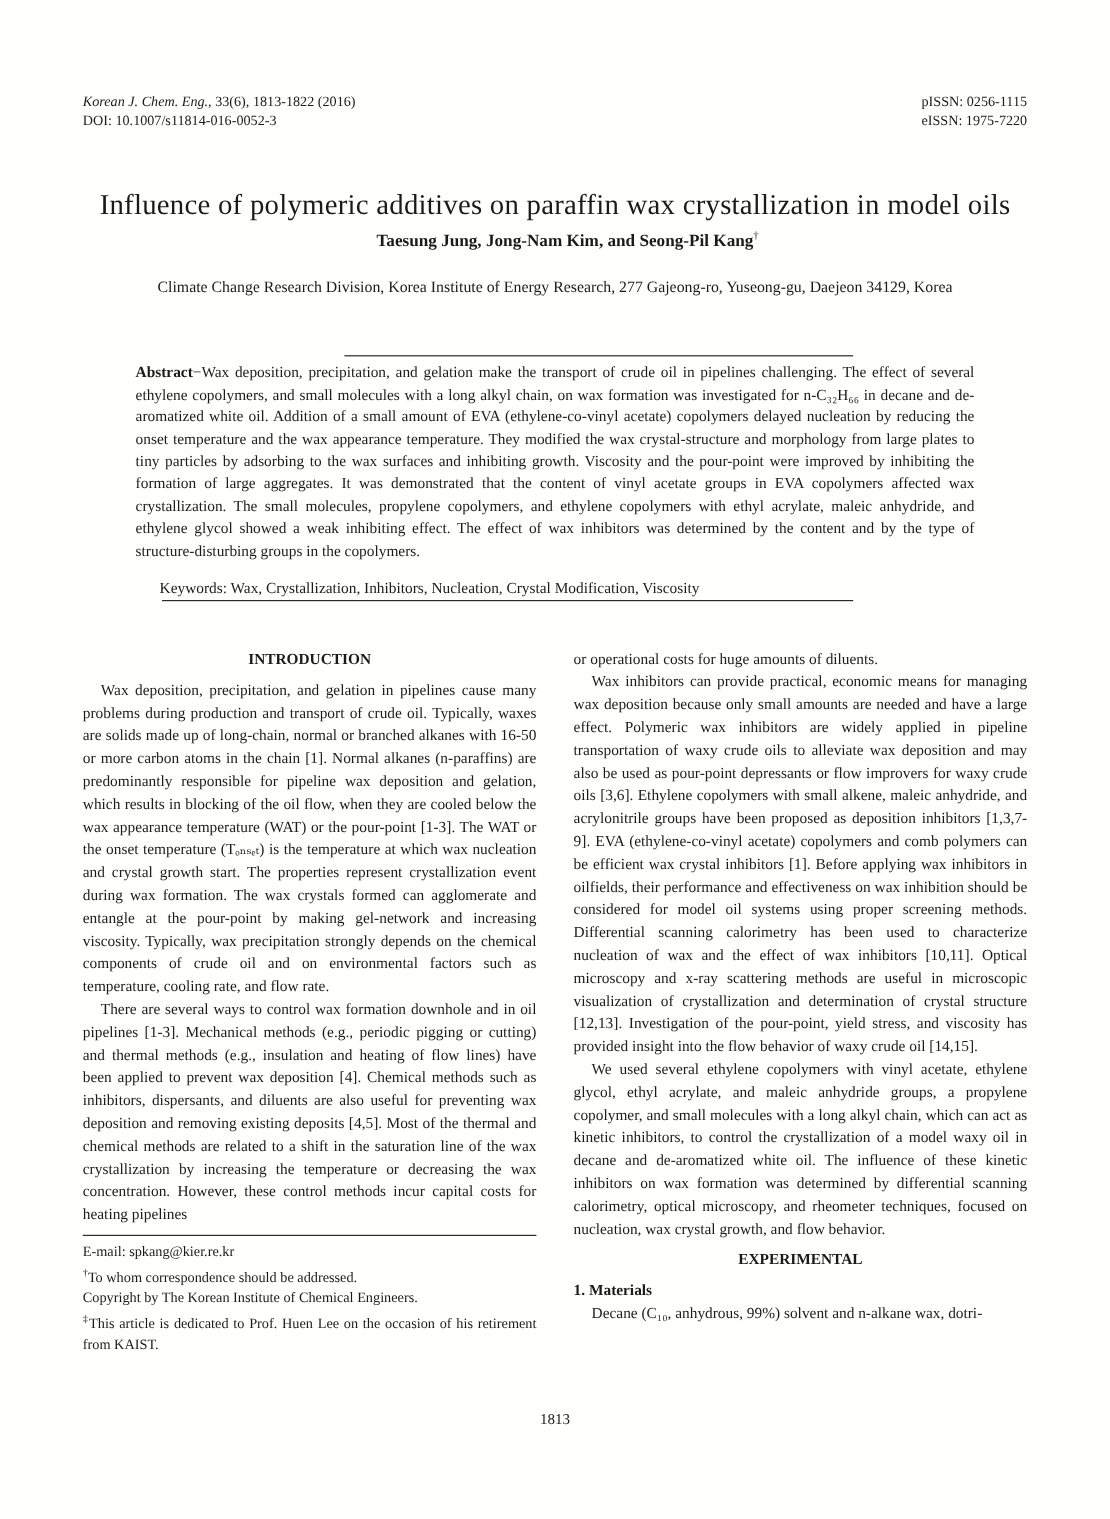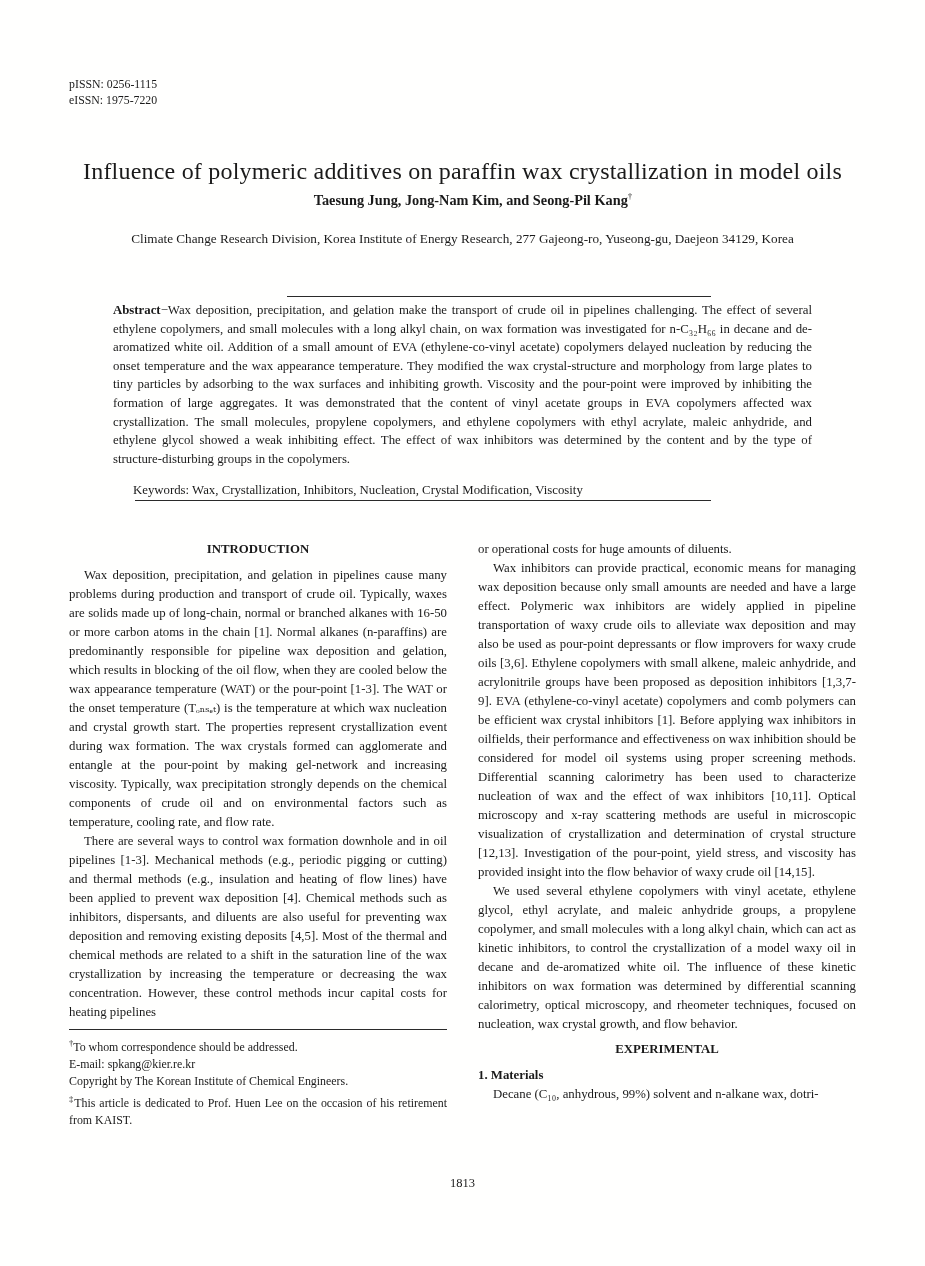--- a/index.html
+++ b/index.html
@@ -113,20 +113,26 @@
     text-align: center;
     font-size: 12.5px;
   }
 </style>
 </head>
 <body>
 
 <div class="page">
 
   <header class="masthead">
+    <div class="left">
+      <div>
+        <span class="italic">Korean J. Chem. Eng.,</span><span> 33(6), 1813-1822 (2016)</span>
+      </div>
+      <div>DOI: 10.1007/s11814-016-0052-3</div>
+    </div>
     <div class="right">
       <div>pISSN: 0256-1115</div>
       <div>eISSN: 1975-7220</div>
     </div>
   </header>
 
   <h1 class="paper-title">Influence of polymeric additives on paraffin wax crystallization in model oils</h1>
 
   <div class="authors">
     <span>Taesung Jung, Jong-Nam Kim, and Seong-Pil Kang</span><sup>†</sup>
@@ -147,22 +153,22 @@
   <div class="rule rule-abs-bottom"></div>
 
   <div class="columns">
 
     <div class="col">
       <h2 class="section-heading">INTRODUCTION</h2>
       <p class="indent">Wax deposition, precipitation, and gelation in pipelines cause many problems during production and transport of crude oil. Typically, waxes are solids made up of long-chain, normal or branched alkanes with 16-50 or more carbon atoms in the chain [1]. Normal alkanes (n-paraffins) are predominantly responsible for pipeline wax deposition and gelation, which results in blocking of the oil flow, when they are cooled below the wax appearance temperature (WAT) or the pour-point [1-3]. The WAT or the onset temperature (Tₒₙₛₑₜ) is the temperature at which wax nucleation and crystal growth start. The properties represent crystallization event during wax formation. The wax crystals formed can agglomerate and entangle at the pour-point by making gel-network and increasing viscosity. Typically, wax precipitation strongly depends on the chemical components of crude oil and on environmental factors such as temperature, cooling rate, and flow rate.</p>
       <p class="indent">There are several ways to control wax formation downhole and in oil pipelines [1-3]. Mechanical methods (e.g., periodic pigging or cutting) and thermal methods (e.g., insulation and heating of flow lines) have been applied to prevent wax deposition [4]. Chemical methods such as inhibitors, dispersants, and diluents are also useful for preventing wax deposition and removing existing deposits [4,5]. Most of the thermal and chemical methods are related to a shift in the saturation line of the wax crystallization by increasing the temperature or decreasing the wax concentration. However, these control methods incur capital costs for heating pipelines</p>
 
       <div class="footnotes">
+        <p class="fn"><span>E-mail: spkang@kier.re.kr</span></p>
         <p class="fn"><sup>†</sup><span>To whom correspondence should be addressed.</span></p>
-        <p class="fn"><span>E-mail: spkang@kier.re.kr</span></p>
         <p class="fn"><span>Copyright by The Korean Institute of Chemical Engineers.</span></p>
         <p class="fn"><sup>‡</sup><span>This article is dedicated to Prof. Huen Lee on the occasion of his retirement from KAIST.</span></p>
       </div>
     </div>
 
     <div class="col">
       <p>or operational costs for huge amounts of diluents.</p>
       <p class="indent">Wax inhibitors can provide practical, economic means for managing wax deposition because only small amounts are needed and have a large effect. Polymeric wax inhibitors are widely applied in pipeline transportation of waxy crude oils to alleviate wax deposition and may also be used as pour-point depressants or flow improvers for waxy crude oils [3,6]. Ethylene copolymers with small alkene, maleic anhydride, and acrylonitrile groups have been proposed as deposition inhibitors [1,3,7-9]. EVA (ethylene-co-vinyl acetate) copolymers and comb polymers can be efficient wax crystal inhibitors [1]. Before applying wax inhibitors in oilfields, their performance and effectiveness on wax inhibition should be considered for model oil systems using proper screening methods. Differential scanning calorimetry has been used to characterize nucleation of wax and the effect of wax inhibitors [10,11]. Optical microscopy and x-ray scattering methods are useful in microscopic visualization of crystallization and determination of crystal structure [12,13]. Investigation of the pour-point, yield stress, and viscosity has provided insight into the flow behavior of waxy crude oil [14,15].</p>
       <p class="indent">We used several ethylene copolymers with vinyl acetate, ethylene glycol, ethyl acrylate, and maleic anhydride groups, a propylene copolymer, and small molecules with a long alkyl chain, which can act as kinetic inhibitors, to control the crystallization of a model waxy oil in decane and de-aromatized white oil. The influence of these kinetic inhibitors on wax formation was determined by differential scanning calorimetry, optical microscopy, and rheometer techniques, focused on nucleation, wax crystal growth, and flow behavior.</p>
       <h2 class="section-heading mid">EXPERIMENTAL</h2>

